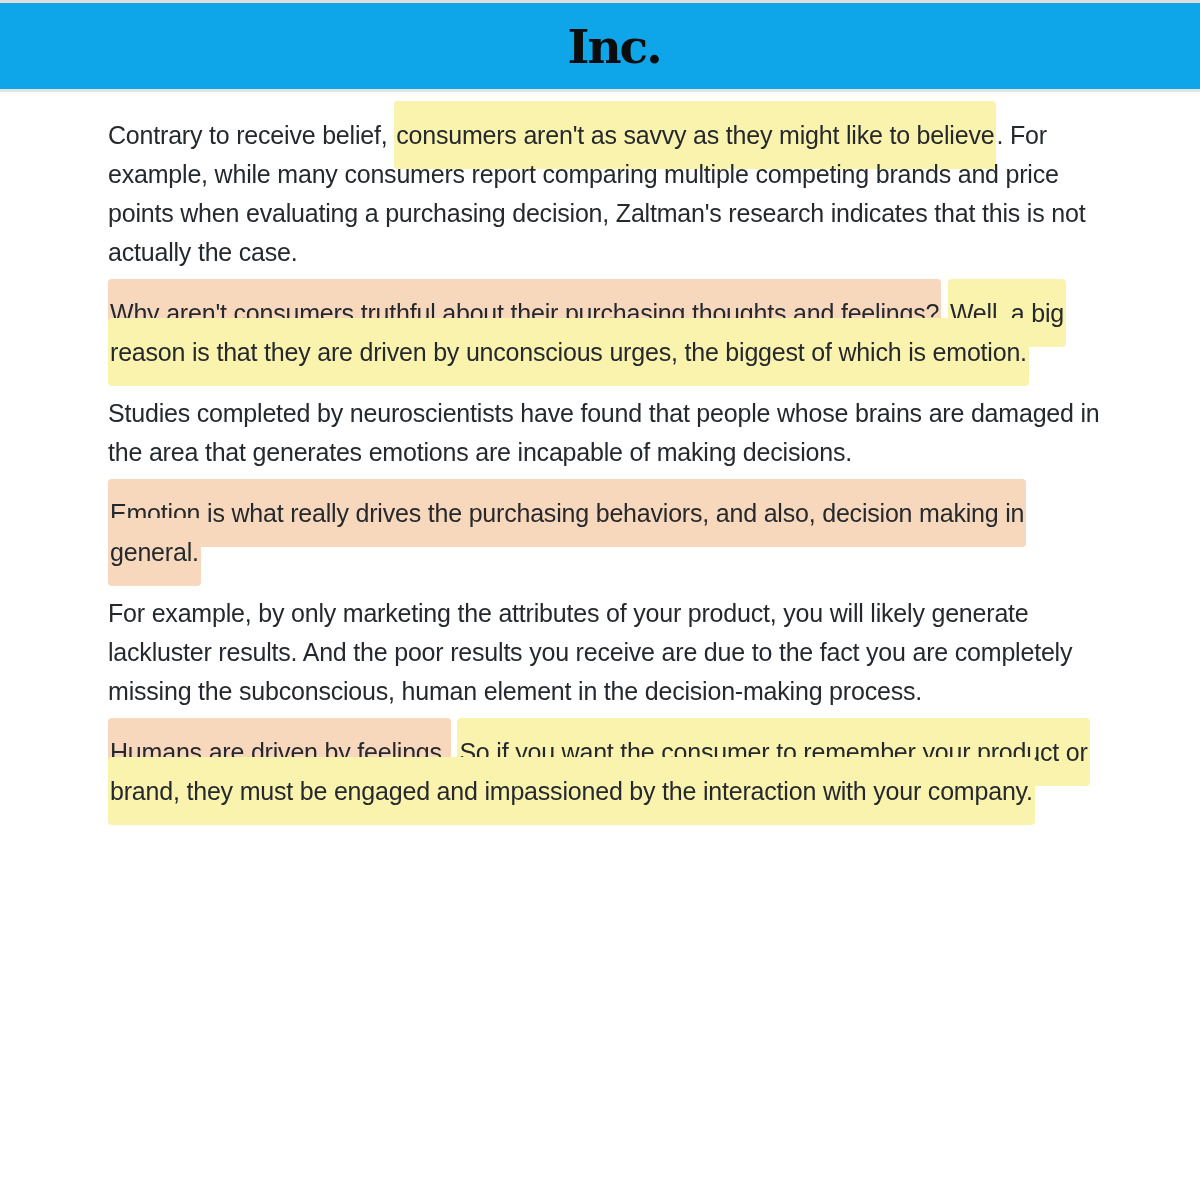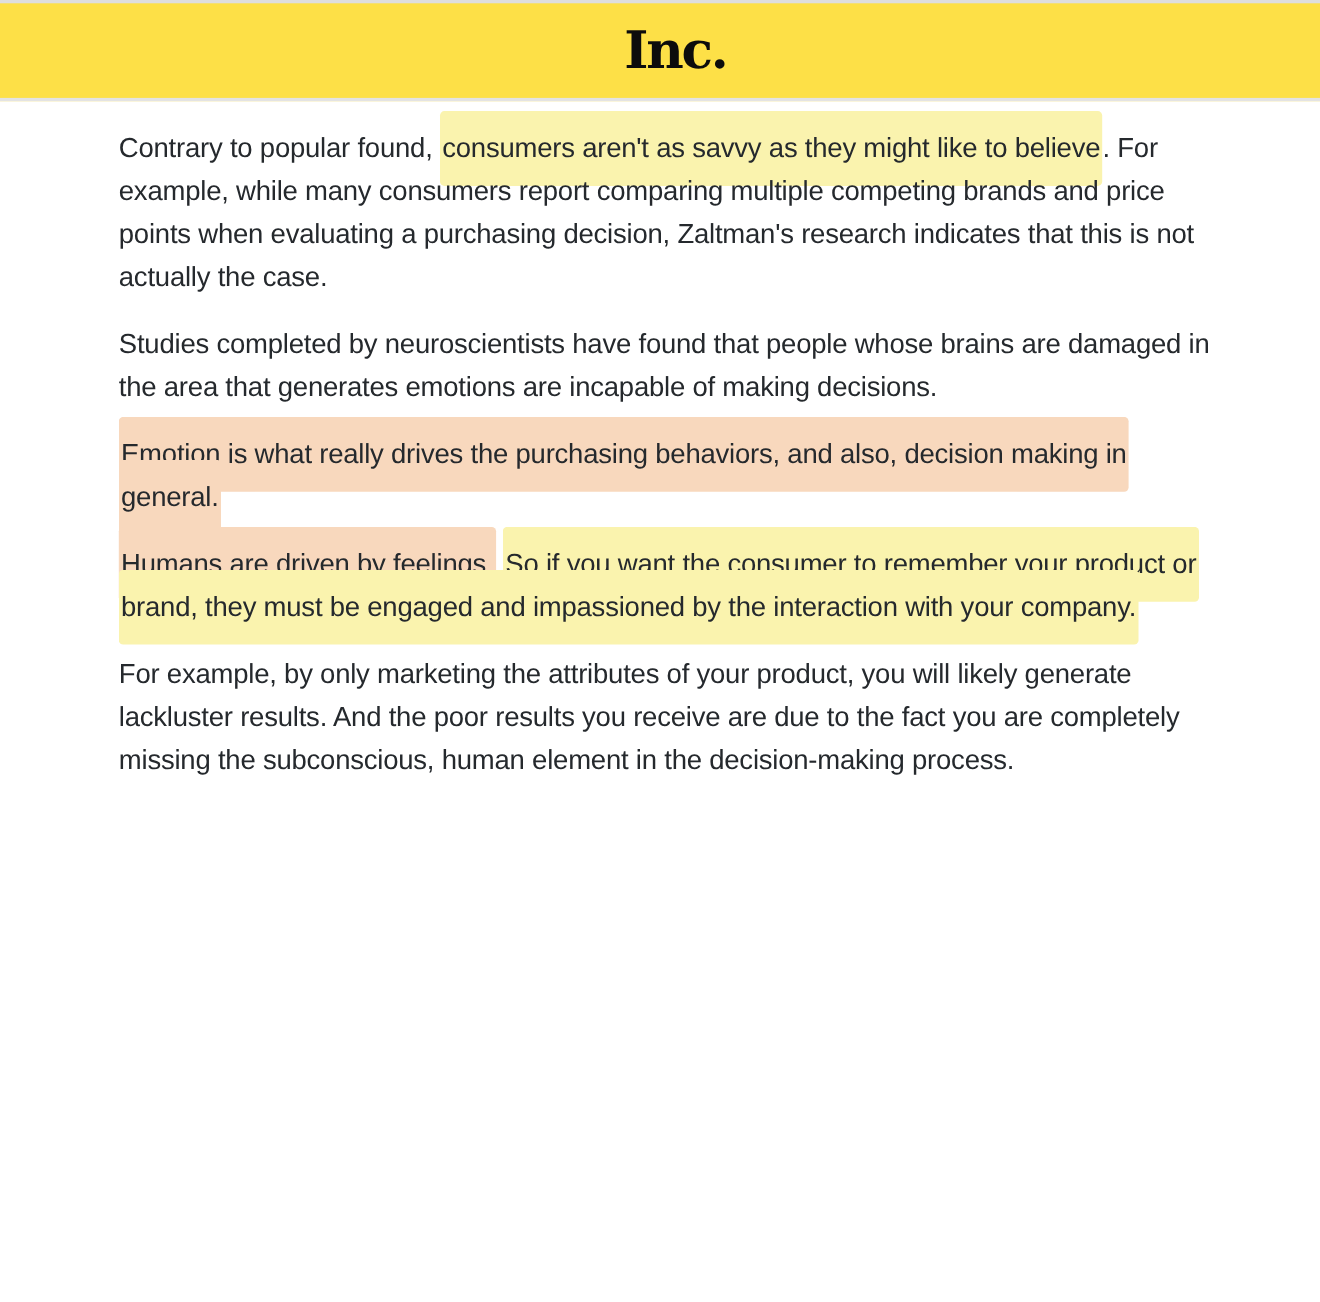--- a/index.html
+++ b/index.html
@@ -16,21 +16,21 @@
     background:#ffffff;
     font-family:"Liberation Sans","DejaVu Sans",sans-serif;
   }
   .masthead{
     height:92px;
     border-top:3px solid #dedede;
     border-bottom:3px solid var(--divider);
     display:flex;
     align-items:center;
     justify-content:center;
-    background:#fde047;
+    background:#0ea5e9;
     padding-left:28px;
   }
   .logo{
     font-family:"DejaVu Serif","Liberation Serif",serif;
     font-weight:bold;
     font-size:47px;
     letter-spacing:-2px;
     color:#0c0c0c;
     line-height:1;
     cursor:pointer;
@@ -58,18 +58,19 @@
   mark.peach{background:var(--hl-peach);}
 </style>
 </head>
 <body>
 
 <header class="masthead">
   <div class="logo">Inc.</div>
 </header>
 
 <main class="article">
-    <p><span>Contrary to popular found, </span><mark class="yellow">consumers aren't as savvy as they might like to believe</mark><span>. For example, while many consumers report comparing multiple competing brands and price points when evaluating a purchasing decision, Zaltman's research indicates that this is not actually the case.</span></p>
+    <p><span>Contrary to receive belief, </span><mark class="yellow">consumers aren't as savvy as they might like to believe</mark><span>. For example, while many consumers report comparing multiple competing brands and price points when evaluating a purchasing decision, Zaltman's research indicates that this is not actually the case.</span></p>
+    <p><mark class="peach">Why aren't consumers truthful about their purchasing thoughts and feelings?</mark><span> </span><mark class="yellow">Well, a big reason is that they are driven by unconscious urges, the biggest of which is emotion.</mark></p>
     <p><span>Studies completed by neuroscientists have found that people whose brains are damaged in the area that generates emotions are incapable of making decisions.</span></p>
     <p><mark class="peach">Emotion is what really drives the purchasing behaviors, and also, decision making in general.</mark></p>
+    <p><span>For example, by only marketing the attributes of your product, you will likely generate lackluster results. And the poor results you receive are due to the fact you are completely missing the subconscious, human element in the decision-making process.</span></p>
     <p><mark class="peach">Humans are driven by feelings.</mark><span> </span><mark class="yellow">So if you want the consumer to remember your product or brand, they must be engaged and impassioned by the interaction with your company.</mark></p>
-    <p><span>For example, by only marketing the attributes of your product, you will likely generate lackluster results. And the poor results you receive are due to the fact you are completely missing the subconscious, human element in the decision-making process.</span></p>
   </main>
 
 </body></html>

